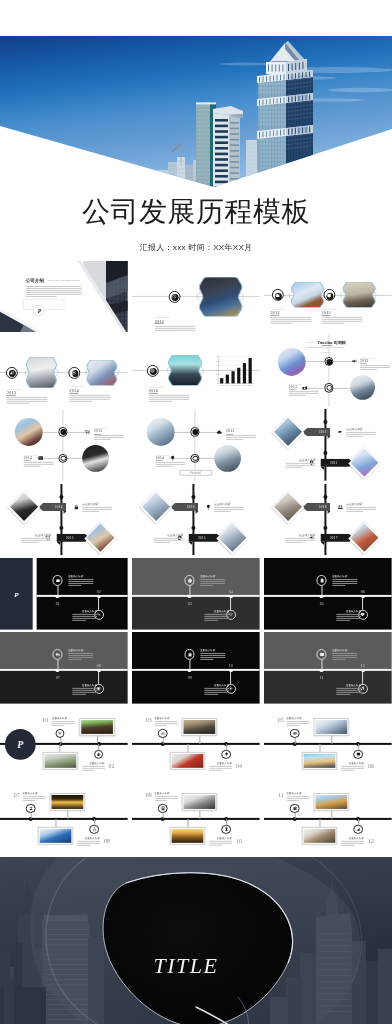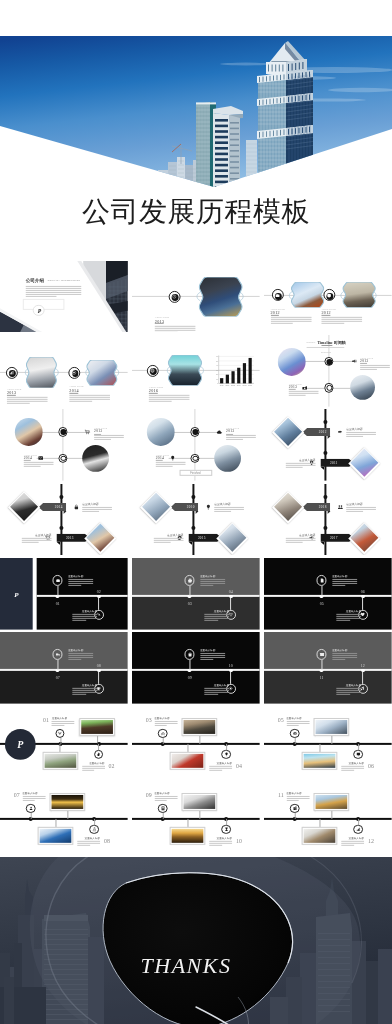--- a/index.html
+++ b/index.html
@@ -279,20 +279,21 @@
                      M286 76 L313 72.5 M286 80 L313 76.5 M286 84 L313 80.5 M286 101 L313 97.5 M286 105 L313 101.5
                      M286 109 L313 105.5 M286 113 L313 109.5"></path>
           </g>
         </g>
       </svg>
     </div>
   </div>
 
   <div class="title-block">
     <div class="t-main">公司发展历程模板</div>
+    <div class="t-meta">汇报人：xxx    时间：XX年XX月</div>
   </div>
 
   <div class="grid" id="grid">
       <div class="sl" style="position:absolute;left:0px;top:0px;width:127.8px;height:71.8px;overflow:hidden;">
         <div class="sl-in" style="position:absolute;left:0;top:0;width:129px;height:72px;background:#fff;overflow:hidden;transform-origin:0 0;transform:scale(0.9906976744186047,0.9972222222222222);">
           <svg width="129" height="72" viewBox="0 0 129 72" style="position:absolute;left:0;top:0">
             <rect width="129" height="72" fill="#ffffff"></rect>
             <rect x="84" y="0" width="24" height="72" fill="#d7d9dc"></rect>
             <g>
               <rect x="107" y="0" width="22" height="72" fill="#2b313c"></rect>
@@ -1478,20 +1479,20 @@
       </g>
       <g>
         <path d="M126 26 C160 14, 216 10, 252 28 C288 46, 300 78, 288 106 C274 138, 240 166, 206 170 C168 174, 126 140, 110 104 C96 72, 104 36, 126 26 Z" fill="url(#blobg)" stroke="#aeb6c2" stroke-width="1"></path>
         <path d="M126 26 C160 14, 216 10, 252 28 C288 46, 300 78, 288 106" fill="none" stroke="#e4e9ef" stroke-width="1.2" opacity="0.9"></path>
       </g>
       <g opacity="0.95">
         <path d="M196 150 C212 158, 228 166, 240 176" stroke="#e6eaf0" stroke-width="1.4" fill="none" stroke-linecap="round"></path>
         <path d="M238 140 C246 150, 250 162, 248 174" stroke="#9aa2ae" stroke-width="0.8" fill="none" opacity="0.6"></path>
       </g>
     </svg>
-    <div class="th-txt">THANKS</div>
+    <div class="th-txt">TITLE</div>
   </div>
 
   <div class="foot">
     <div class="wm-id">ID:31794501</div>
   </div>
 
 </div>
 
 </body></html>

